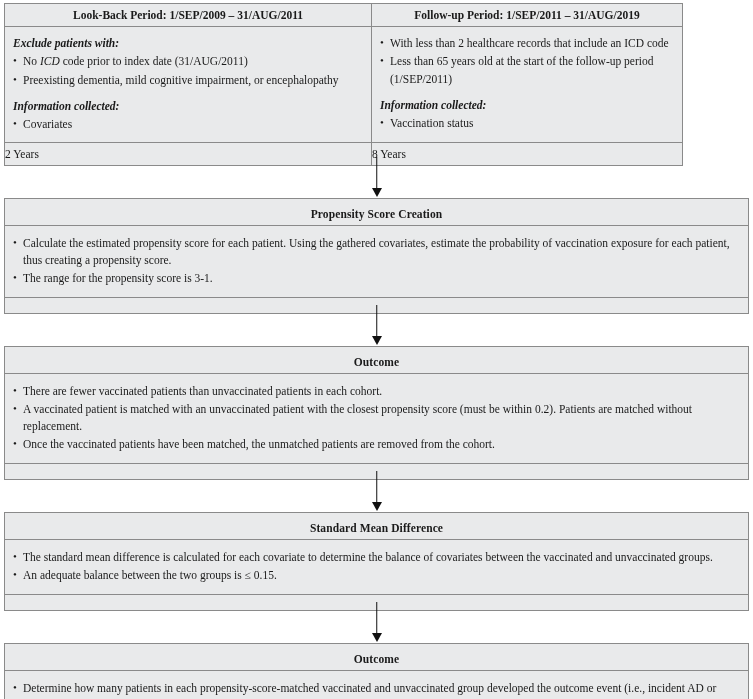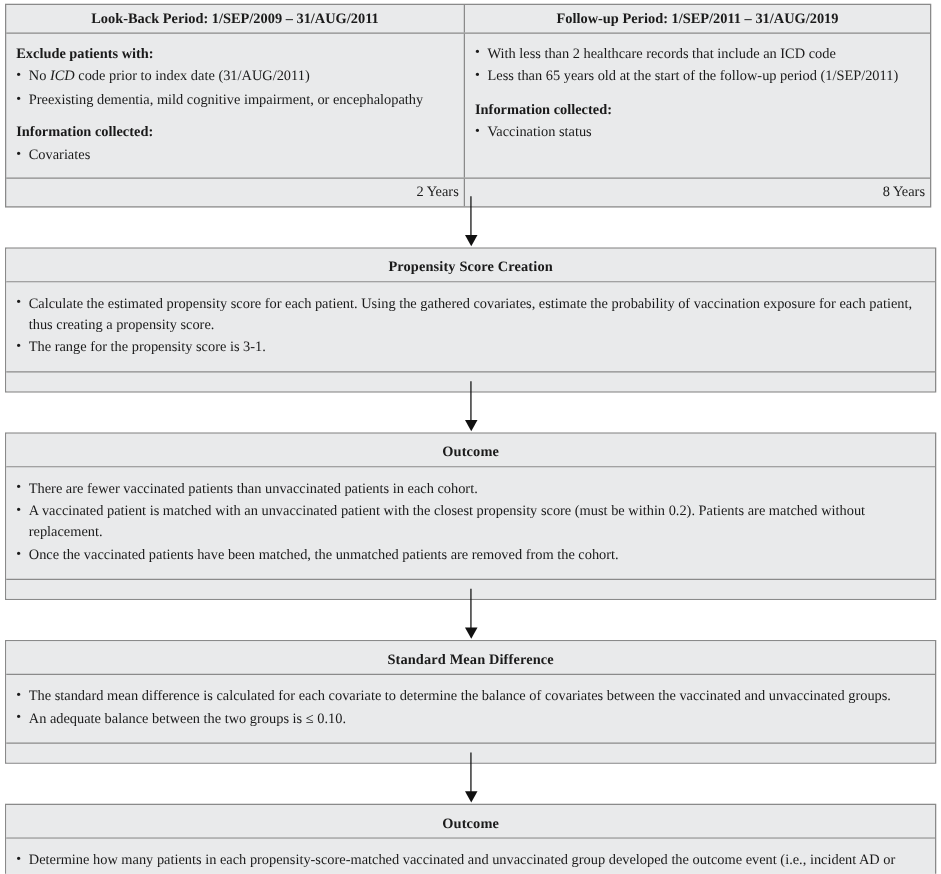--- a/index.html
+++ b/index.html
@@ -59,21 +59,21 @@
     content: "\2022";
     position: absolute;
     left: 0px;
     top: -1px;
     font-size: 11px;
   }
 
   
   .period-block {
     border: 1px solid #8a8a8a;
-    width: 741px;
+    width: 679px;
     box-sizing: border-box;
     background: #e9eaeb;
   }
   .period-row {
     display: flex;
   }
   .period-col {
     flex: 1 1 0;
     box-sizing: border-box;
     min-width: 0;
@@ -95,29 +95,30 @@
     padding: 8px 8px 8px 8px;
     font-size: 11.5px;
     line-height: 1.5;
     min-height: 88px;
     box-sizing: border-box;
   }
   .sub-label {
     font-weight: bold;
     display: block;
     margin: 0 0 1px 0;
+    font-style: italic;
   }
   .spacer-line {
     display: block;
     height: 8px;
   }
   .period-years {
-    text-align: right;
-    font-size: 11.5px;
-    padding: 5px 4px 5px 20px;
+    text-align: left;
+    font-size: 11.5px;
+    padding: 5px 4px 5px 0;
   }
   .years-row {
     border-top: 1px solid #8a8a8a;
   }
   .ital { font-style: italic; }
 
   
   .arrow {
     height: 32px;
     position: relative;
@@ -224,21 +225,21 @@
 
   <div class="arrow">
     <div class="shaft"></div>
     <div class="head"></div>
   </div>
 
   <div class="box">
     <div class="box-header">Standard Mean Difference</div>
     <div class="box-body">
       <span class="bullet">The standard mean difference is calculated for each covariate to determine the balance of covariates between the vaccinated and unvaccinated groups.</span>
-      <span class="bullet">An adequate balance between the two groups is ≤ 0.10.</span>
+      <span class="bullet">An adequate balance between the two groups is ≤ 0.15.</span>
     </div>
     <div class="box-footer"></div>
   </div>
 
   <div class="arrow">
     <div class="shaft"></div>
     <div class="head"></div>
   </div>
 
   <div class="box">

